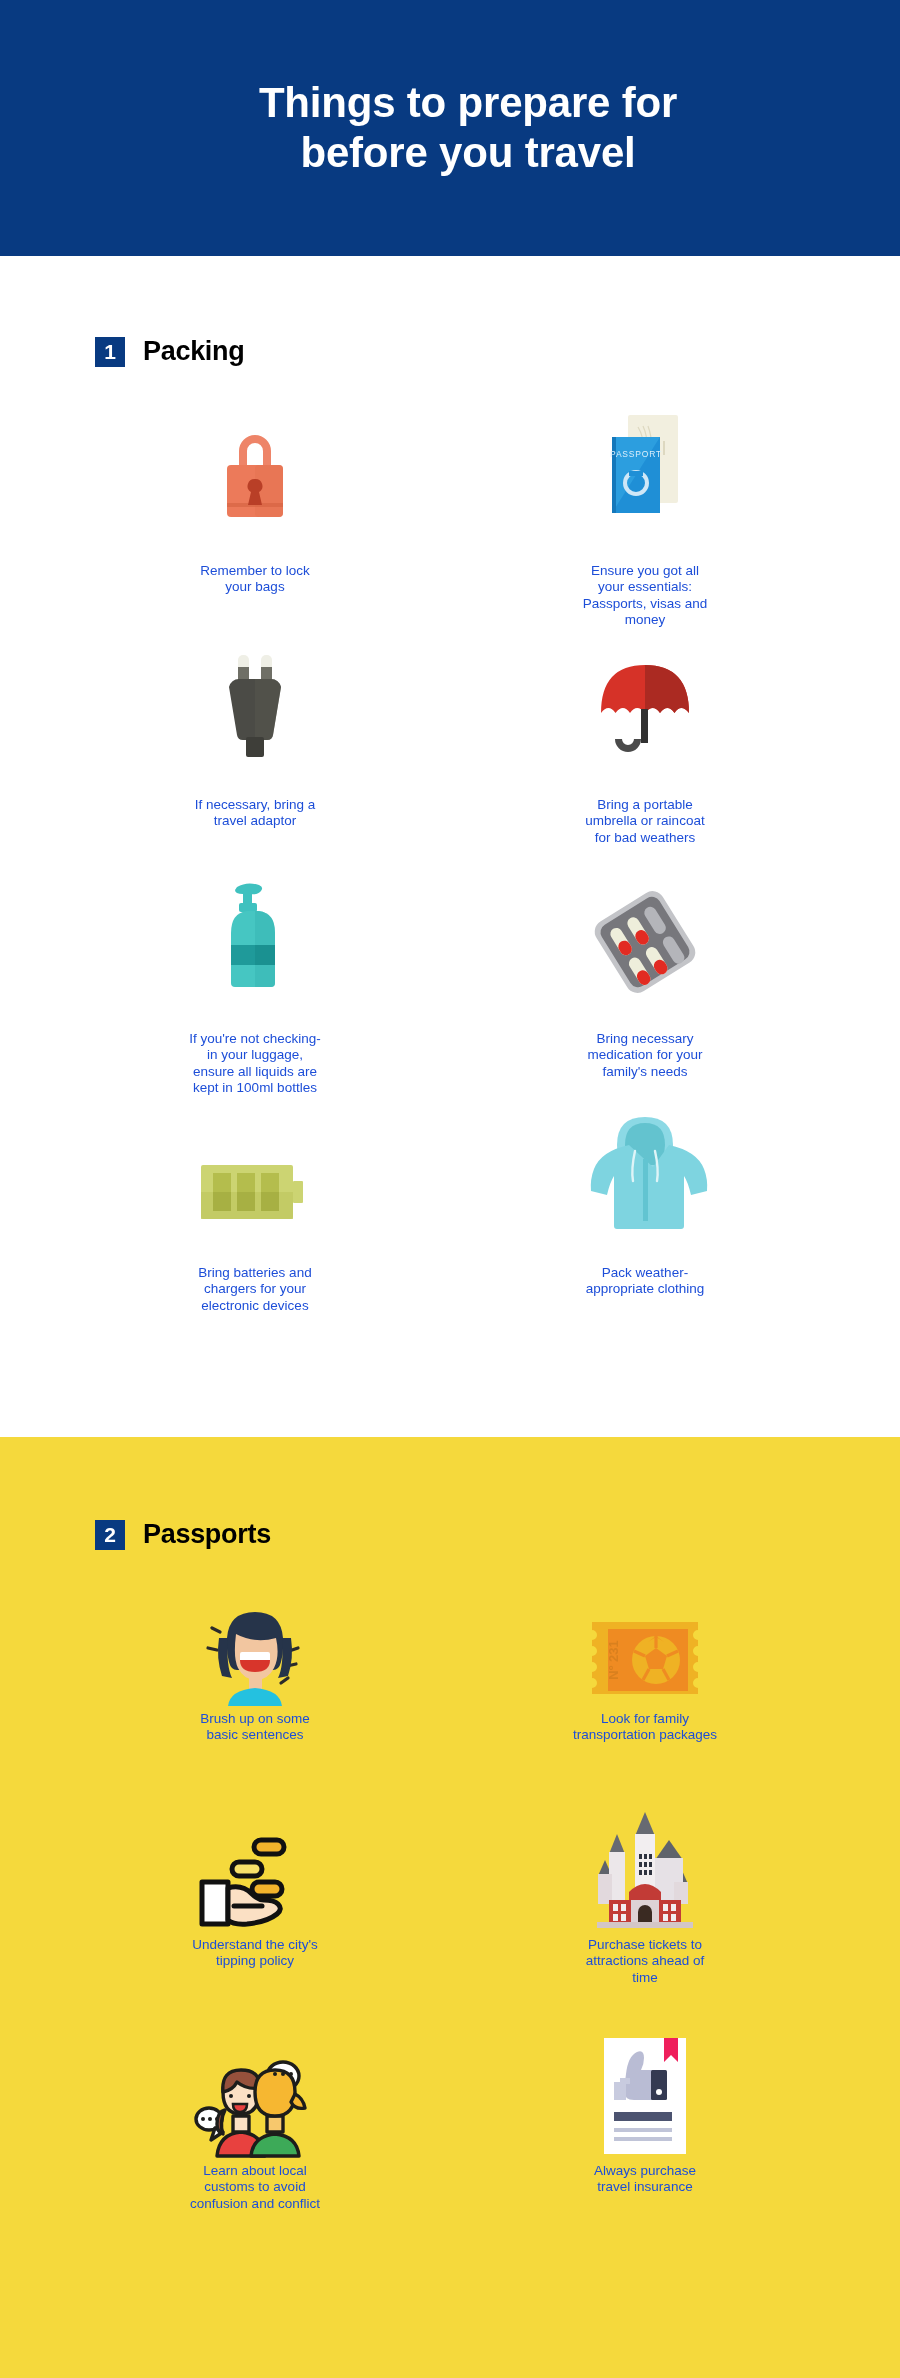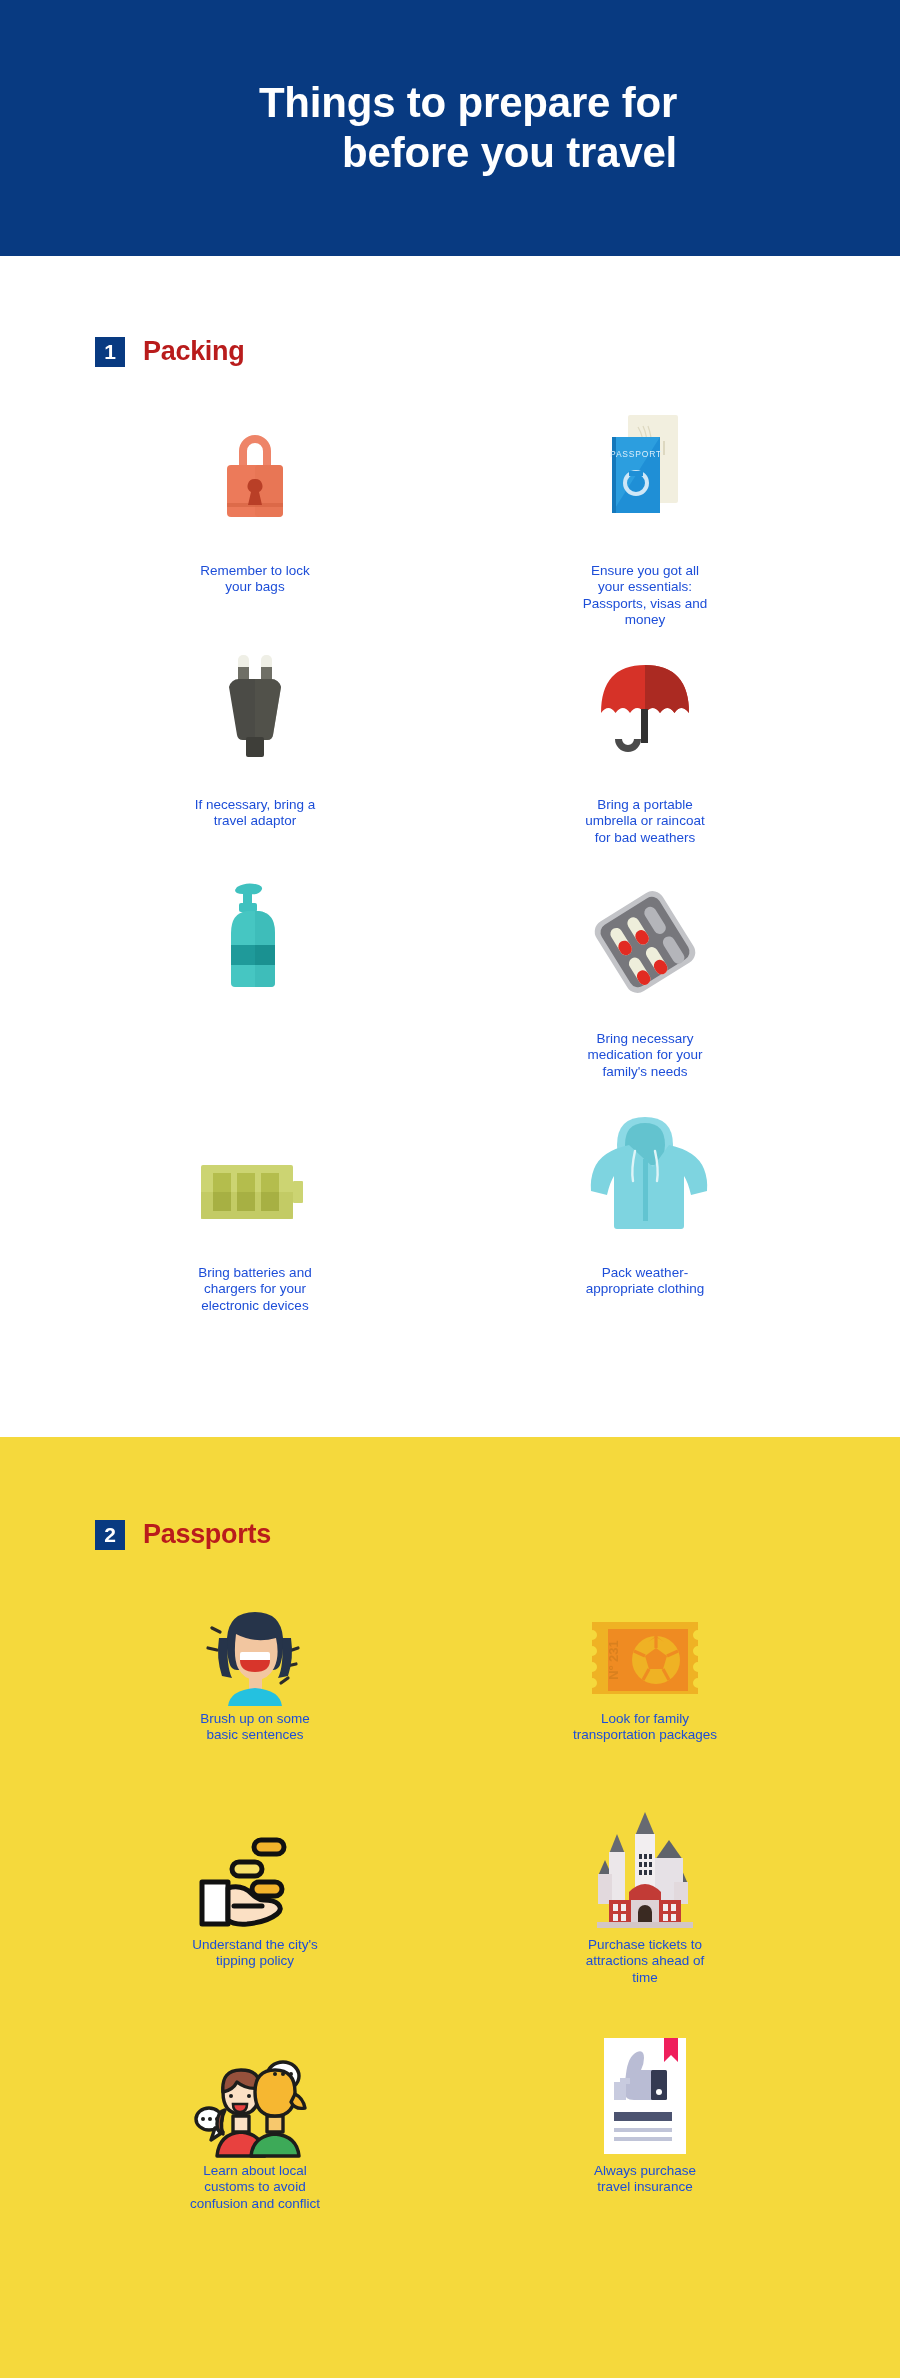--- a/index.html
+++ b/index.html
@@ -13,21 +13,21 @@
   }
   .page { width:900px; height:2378px; position:relative; }
 
   
   .header {
     background:#083a81;
     height:256px;
     display:flex;
     align-items:center;
     justify-content:center;
-    text-align:right;
+    text-align:center;
     padding-left:36px;
   }
   .header-title {
     color:#ffffff;
     font-size:42px;
     font-weight:bold;
     line-height:1.18;
     letter-spacing:-0.2px;
     max-width:620px;
   }
@@ -53,21 +53,21 @@
     font-size:21px;
     font-weight:bold;
     display:flex;
     align-items:center;
     justify-content:center;
     line-height:1;
   }
   .section-title {
     font-size:27px;
     font-weight:bold;
-    color:#b91c1c;
+    color:#000000;
     letter-spacing:-0.3px;
   }
 
   
   .grid {
     display:grid;
     grid-template-columns:1fr 1fr;
     padding:0 60px;
   }
   .packing .grid { margin-top:42px; row-gap:12px; }
@@ -201,20 +201,24 @@
           <svg width="84" height="122" viewBox="0 0 84 122">
             <path d="M24 12 q10 -6 22 -2 q5 2 2 6 q-3 4 -10 3 l0 10 h-8 l0 -10 q-8 0 -8 -4 Z" fill="#3fc1bf"></path>
             <rect x="31" y="15" width="8" height="18" fill="#3fc1bf"></rect>
             <rect x="26" y="28" width="18" height="9" rx="2" fill="#3fc1bf"></rect>
             <path d="M18 58 q0 -20 16 -22 h12 q16 2 16 22 v50 a4 4 0 0 1 -4 4 h-36 a4 4 0 0 1 -4 -4 Z" fill="#46c6c2"></path>
             <path d="M42 36 h4 q16 2 16 22 v50 a4 4 0 0 1 -4 4 h-16 Z" fill="#35b4b1" opacity=".5"></path>
             <rect x="18" y="70" width="44" height="20" fill="#1f9a9a"></rect>
             <rect x="42" y="70" width="20" height="20" fill="#178c8c" opacity=".6"></rect>
           </svg>
         </div>
+        <div class="caption">If you're not checking-
+in your luggage,
+ensure all liquids are
+kept in 100ml bottles</div>
       </div>
 
       <div class="cell">
         <div class="icon-wrap">
           <svg width="118" height="110" viewBox="0 0 118 110">
             <g transform="rotate(-32 59 55)">
               <rect x="20" y="14" width="78" height="82" rx="12" fill="#c3c4c8"></rect>
               <rect x="25" y="19" width="68" height="72" rx="9" fill="#77777c"></rect>
               <g>
                 <g transform="translate(33,27)">

